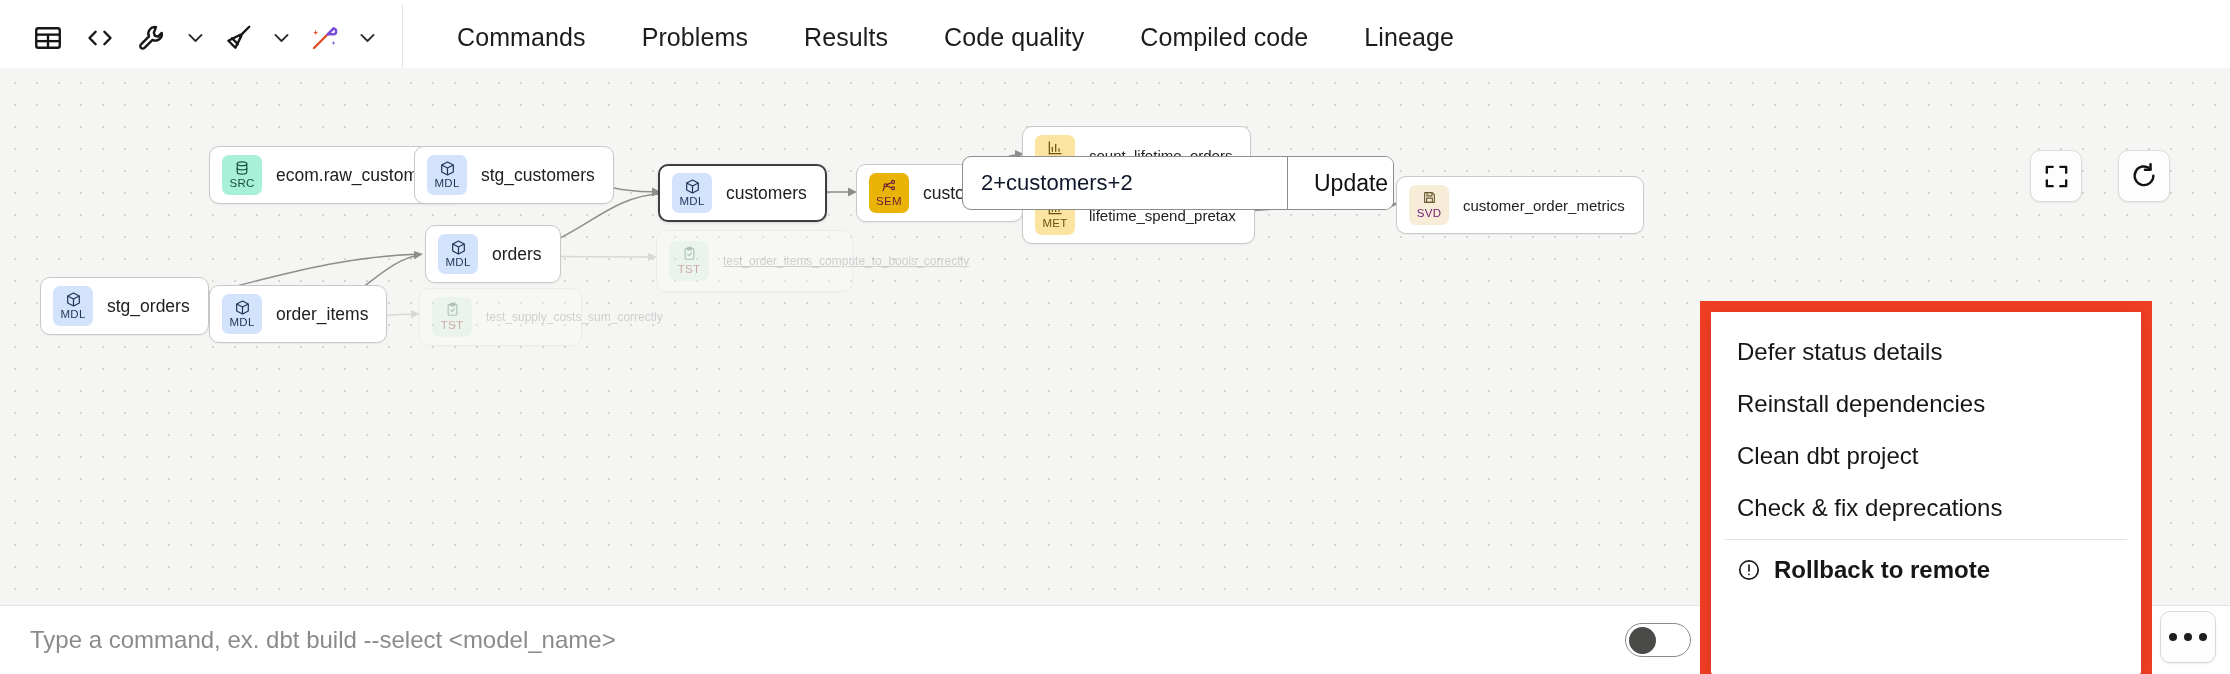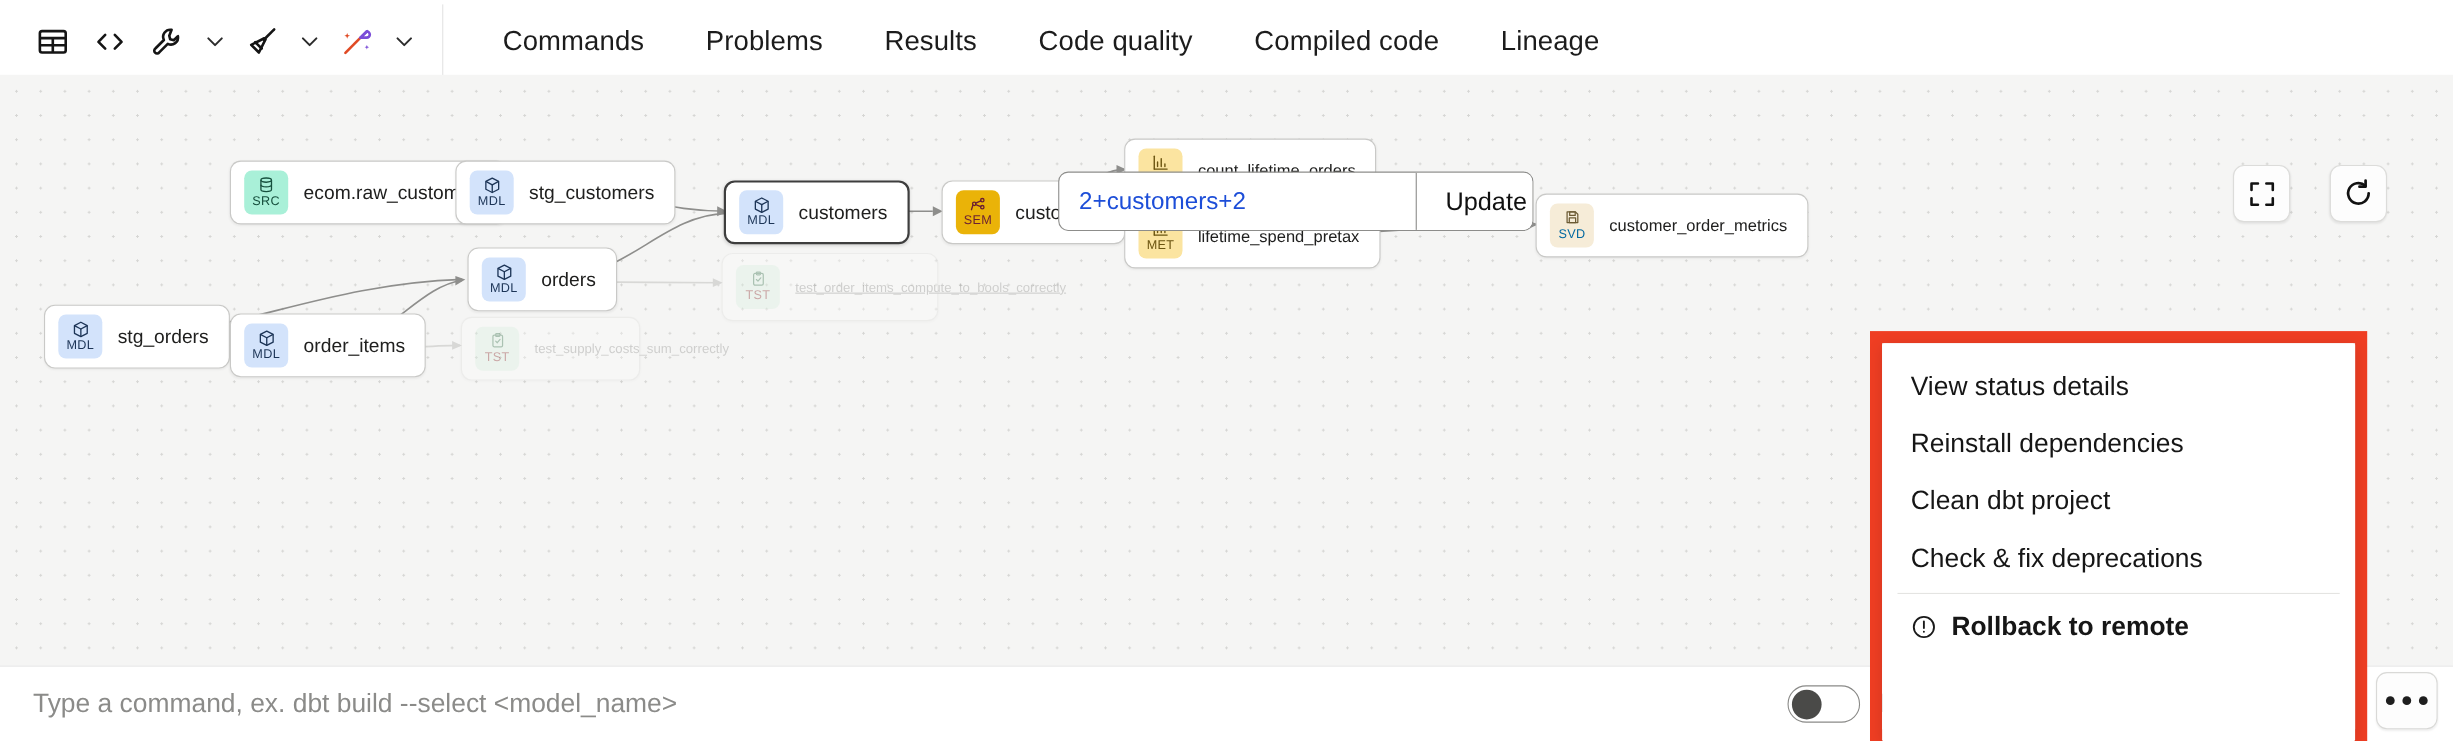--- a/index.html
+++ b/index.html
@@ -68,40 +68,40 @@
     width:40px; min-width:40px; height:40px; border-radius:7px;
     display:flex; flex-direction:column; align-items:center; justify-content:center;
     gap:0px; line-height:1;
   }
   .badge .glyph { display:block; height:17px; }
   .badge .btxt { font-size:11.5px; font-weight:400; letter-spacing:.3px; margin-top:1px; }
   .badge-src { background:#a9f0d8; color:#17503e; }
   .badge-mdl { background:#d3e3fb; color:#1d3557; }
   .badge-sem { background:#eab308; color:#6b1f33; }
   .badge-met { background:#fbe4a0; color:#6b5410; }
-  .badge-svd { background:#f6ecd8; color:#0369a1; }
+  .badge-svd { background:#f6ecd8; color:#701a75; }
   .badge-tst { background:#dcf2e2; color:#7f1d1d; }
   .node-label { font-size:17.5px; color:#20201f; white-space:nowrap; }
   .node.faded .node-label { color:#8c8c8a; }
   .node-label.wrap { white-space:normal; line-height:1.25; max-width:290px; }
 
   svg.edges { position:absolute; left:0; top:0; width:2230px; height:537px; pointer-events:none; }
   .edge { fill:none; stroke:#8e8e8c; stroke-width:1.5; }
   .edge.dim { stroke:#d8d8d6; }
 
   
   .search-wrap {
     position:absolute; left:962px; top:88px; width:432px; height:54px;
     display:flex; align-items:stretch;
     background:#ffffff; border:1px solid #8d8d8b; border-radius:9px;
     overflow:hidden; z-index:20;
   }
   .search-input {
     flex:1; border:none; outline:none; background:transparent;
-    padding:0 18px; font-size:22px; color:#1d4ed8;
+    padding:0 18px; font-size:22px; color:#0f172a;
     font-family:"Liberation Sans", sans-serif;
   }
   .update-btn {
     border:none; border-left:1px solid #8d8d8b; background:#ffffff;
     padding:0 26px; font-size:23px; color:#111; cursor:pointer;
     font-family:"Liberation Sans", sans-serif; white-space:nowrap;
   }
 
   .ctrl-btn {
     position:absolute; width:52px; height:52px; background:#fdfdfd;
@@ -475,21 +475,21 @@
   </div>
 
   <div class="more-btn">
     <span class="dot"></span>
     <span class="dot"></span>
     <span class="dot"></span>
   </div>
 
   <div class="ctx-menu">
     <div class="ctx-item">
-      <span>View status details</span>
+      <span>Defer status details</span>
     </div>
     <div class="ctx-item">
       <span>Reinstall dependencies</span>
     </div>
     <div class="ctx-item">
       <span>Clean dbt project</span>
     </div>
     <div class="ctx-item">
       <span>Check &amp; fix deprecations</span>
     </div>

